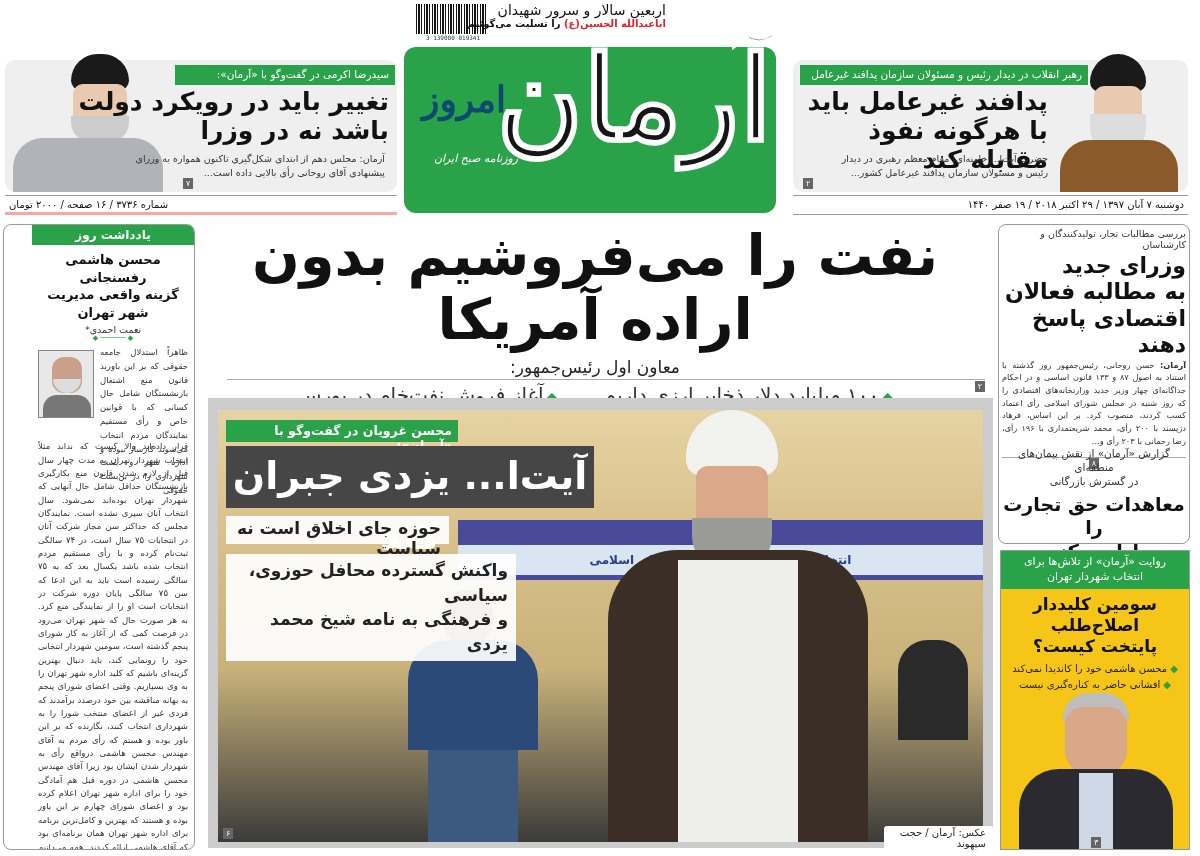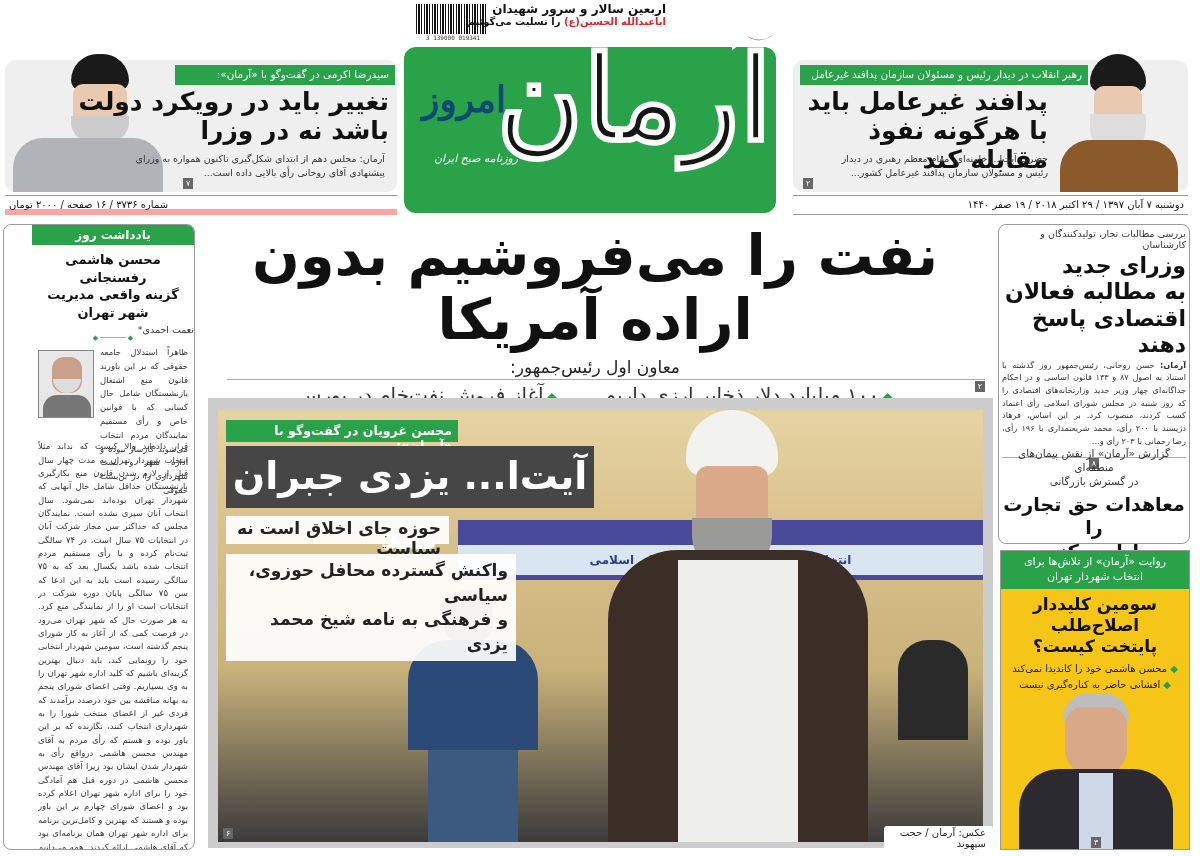--- a/index.html
+++ b/index.html
@@ -18,21 +18,21 @@
 </style>
 </head>
 <body>
 
 <div class="abs" style="left:402px;top:0;width:376px;height:214px;">
 
   <div class="abs ltr" style="left:14px;top:4px;width:72px;height:30px;background:repeating-linear-gradient(90deg,#111 0 1px,#fff 1px 2px,#111 2px 4px,#fff 4px 5px,#111 5px 6px,#fff 6px 8px);"></div>
   <div class="abs ltr" style="left:12px;top:34px;width:78px;font-size:6px;color:#333;text-align:center;font-family:'DejaVu Sans Mono',monospace;">3 139000 019341</div>
 
   <div class="abs" style="right:112px;top:2px;text-align:right;">
-    <div style="font-size:12px;font-weight:bold;">اربعین سالار و سرور شهیدان</div>
+    <div style="font-size:14px;font-weight:normal;">اربعین سالار و سرور شهیدان</div>
     <div style="font-size:10px;font-weight:bold;">
       <span style="color:#e0232a;">اباعبدالله الحسین(ع)</span>
       <span>را تسلیت می‌گوئیم</span>
     </div>
   </div>
 
   <div class="abs green" style="left:2px;top:47px;width:372px;height:166px;border-radius:12px;"></div>
 
   <div class="abs" style="left:100px;top:-6px;width:270px;height:210px;font-family:'DejaVu Serif',serif;font-size:118px;font-weight:bold;color:#161616;text-align:center;line-height:210px;-webkit-text-stroke:2px #fff;letter-spacing:-4px;">آرمان</div>
   <div class="abs" style="left:14px;top:78px;width:90px;font-family:'DejaVu Serif',serif;font-size:36px;font-weight:bold;color:#0c4a6e;">امروز</div>
@@ -73,21 +73,21 @@
   <div class="abs small" style="right:12px;top:92px;text-align:right;">
     <div>آرمان: مجلس دهم از ابتدای شکل‌گیری تاکنون همواره به وزرای</div>
     <div>پیشنهادی آقای روحانی رأی بالایی داده است...</div>
   </div>
   <span class="abs pageno" style="left:178px;top:118px;">۷</span>
 </div>
 
 <div class="abs" style="left:793px;top:195px;width:395px;height:20px;border-top:1px solid #999;border-bottom:1px solid #999;">
   <div style="font-size:10px;text-align:right;padding:3px 4px;">دوشنبه ۷ آبان ۱۳۹۷ / ۲۹ اکتبر ۲۰۱۸ / ۱۹ صفر ۱۴۴۰</div>
 </div>
-<div class="abs" style="left:5px;top:195px;width:392px;height:20px;border-top:1px solid #999;border-bottom:6px solid #fca5a5;">
+<div class="abs" style="left:5px;top:195px;width:392px;height:20px;border-top:1px solid #999;border-bottom:3px solid #fca5a5;">
   <div style="font-size:10px;text-align:left;padding:3px 4px;direction:rtl;float:left;">شماره ۳۷۳۶ / ۱۶ صفحه / ۲۰۰۰ تومان</div>
 </div>
 
 <div class="abs" style="left:205px;top:220px;width:780px;height:170px;">
   <div style="text-align:center;font-size:56px;font-weight:bold;line-height:1.15;letter-spacing:-1px;margin-top:4px;">نفت را می‌فروشیم بدون اراده آمریکا</div>
   <div style="text-align:center;font-size:17px;color:#222;margin-top:4px;">معاون اول رئیس‌جمهور:</div>
   <div style="text-align:center;font-size:20px;color:#333;margin-top:6px;">
     <span style="margin-left:40px;"><span class="bullet">◆</span><span>۱۰۰ میلیارد دلار ذخایر ارزی داریم</span></span>
     <span><span class="bullet">◆</span><span>آغاز فروش نفت‌خام در بورس</span></span>
   </div>
@@ -183,21 +183,21 @@
   </div>
   <span class="abs pageno" style="left:90px;top:286px;">۳</span>
 </div>
 
 <div class="abs" style="left:3px;top:224px;width:192px;height:626px;border:1px solid #999;border-radius:8px;overflow:hidden;padding-left:28px;">
   <div class="green" style="color:#fff;font-size:12px;font-weight:bold;text-align:center;padding:3px 0;">یادداشت روز</div>
   <div class="headline" style="font-size:13px;text-align:center;margin-top:6px;line-height:1.35;">
     <div>محسن هاشمی رفسنجانی</div>
     <div>گزینه واقعی مدیریت شهر تهران</div>
   </div>
-  <div style="font-size:9.5px;color:#333;margin-top:3px;">نعمت احمدی*</div>
+  <div style="font-size:9.5px;text-align:center;color:#333;margin-top:3px;">نعمت احمدی*</div>
   <div style="text-align:center;color:#2aa24a;font-size:7px;margin-top:-1px;">◆ ────── ◆</div>
   <div style="position:relative;height:94px;margin-top:4px;">
     <div class="abs" style="left:6px;top:4px;width:56px;height:68px;border:1px solid #888;background:#e8e8e8;overflow:hidden;">
       <div class="abs" style="left:13px;top:6px;width:30px;height:36px;background:#c9a08a;border-radius:12px;"></div>
       <div class="abs" style="left:14px;top:28px;width:28px;height:14px;background:#ddd;border-radius:0 0 14px 14px;"></div>
       <div class="abs" style="left:4px;top:44px;width:48px;height:24px;background:#777;border-radius:14px 14px 0 0;"></div>
     </div>
     <div class="body-col" style="margin-left:68px;margin-right:6px;font-size:8.5px;">ظاهراً استدلال جامعه حقوقی که بر این باورند قانون منع اشتغال بازنشستگان شامل حال کسانی که با قوانین خاص و رأی مستقیم نمایندگان مردم انتخاب می‌شوند کارساز نبوده و اداره شهر و بست شهرداری را در بن‌بست حقوقی</div>
   </div>
   <div class="body-col" style="margin:0 6px;font-size:8.5px;line-height:1.57;height:484px;overflow:hidden;">قرار داده‌اند والا کیست که نداند مثلاً انتخاب شهردار تهران به مدت چهار سال قبل از لازم شدن قانون منع بکارگیری بازنشستگان حداقل شامل حال آنهایی که شهردار تهران بوده‌اند نمی‌شود. سال انتخاب آنان سپری نشده است. نمایندگان مجلس که حداکثر سن مجاز شرکت آنان در انتخابات ۷۵ سال است، در ۷۴ سالگی ثبت‌نام کرده و با رأی مستقیم مردم انتخاب شده باشد یکسال بعد که به ۷۵ سالگی رسیده است باید به این ادعا که سن ۷۵ سالگی پایان دوره شرکت در انتخابات است او را از نمایندگی منع کرد. به هر صورت حال که شهر تهران می‌رود در فرصت کمی که از آغاز به کار شورای پنجم گذشته است، سومین شهردار انتخابی خود را رونمایی کند، باید دنبال بهترین گزینه‌ای باشیم که کلید اداره شهر تهران را به وی بسپاریم. وقتی اعضای شورای پنجم به بهانه مناقشه بین خود درصدد برآمدند که فردی غیر از اعضای منتخب شورا را به شهرداری انتخاب کنند، نگارنده که بر این باور بوده و هستم که رأی مردم به آقای مهندس محسن هاشمی درواقع رأی به شهردار شدن ایشان بود زیرا آقای مهندس محسن هاشمی در دوره قبل هم آمادگی خود را برای اداره شهر تهران اعلام کرده بود و اعضای شورای چهارم بر این باور بوده و هستند که بهترین و کامل‌ترین برنامه برای اداره شهر تهران همان برنامه‌ای بود که آقای هاشمی ارائه کردند. همه می‌دانیم در آن زمان چه اتفاقی افتاد که با اختلاف یک رأی پرحاشیه و گفت‌وگو، آقای مهندس هاشمی تهرانیان را از مدیریت خوب خود محروم دید. نگاه آقای مهندس هاشمی در مورد اداره شهر تهران به دو بخش برابر برنامه مدونی که به اعضای شورای چهارم ارائه کرده، تقسیم می‌شود: نخست، سر و سامان دادن به بافت فرسوده شهر تهران که آسیب‌پذیرترین بخش شهر است و اگر خدای ناکرده زلزله‌ای ولو با درجه ریشتر کم در سرزمین زلزله‌خیز ایران که تهران روی گسل‌های فعال قرار دارد به وقوع بپیوندد، کمک به ساکنان مرکزی شهر که در واقع بافت کهنه و باقیمانده از دوره پهلوی و قاجاری‌هاست، امری محال است.</div>

